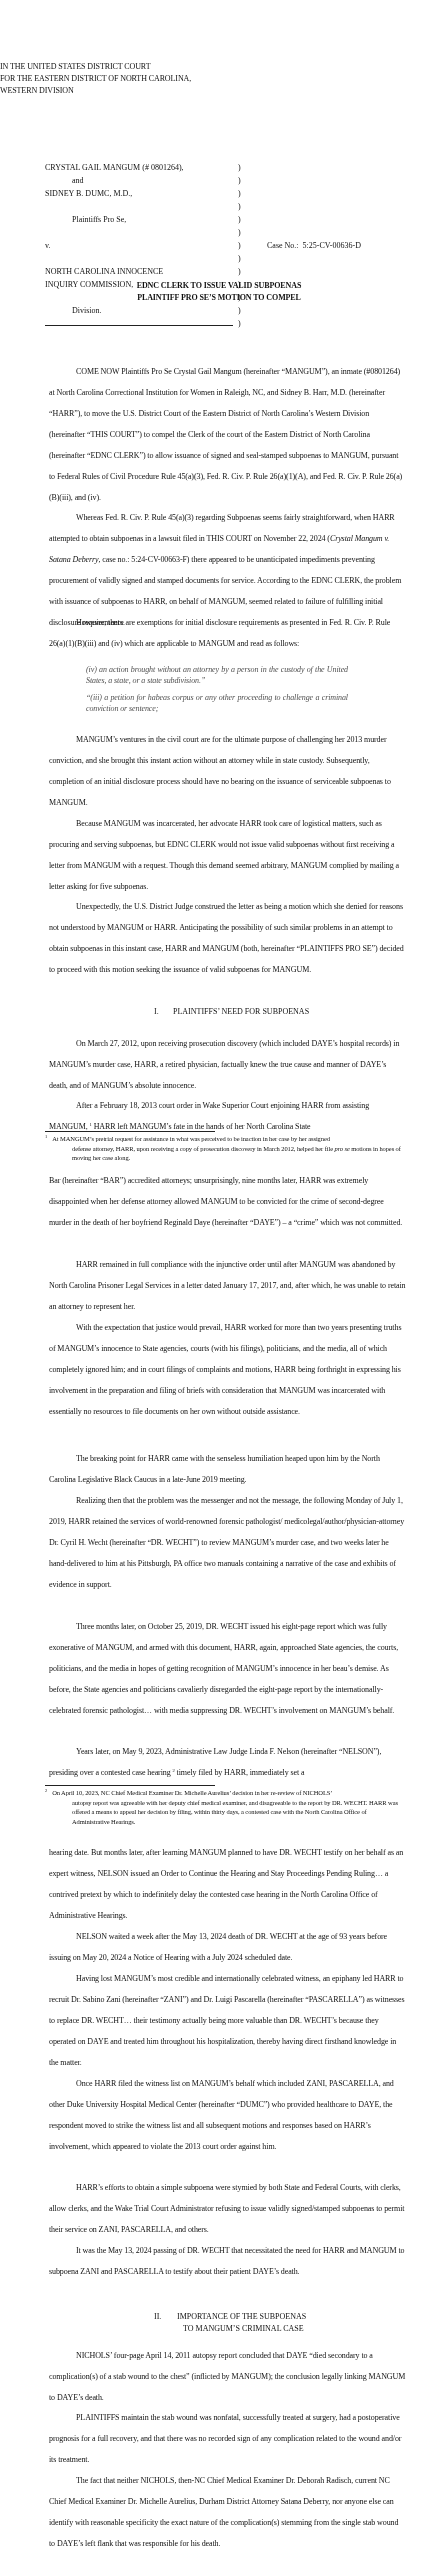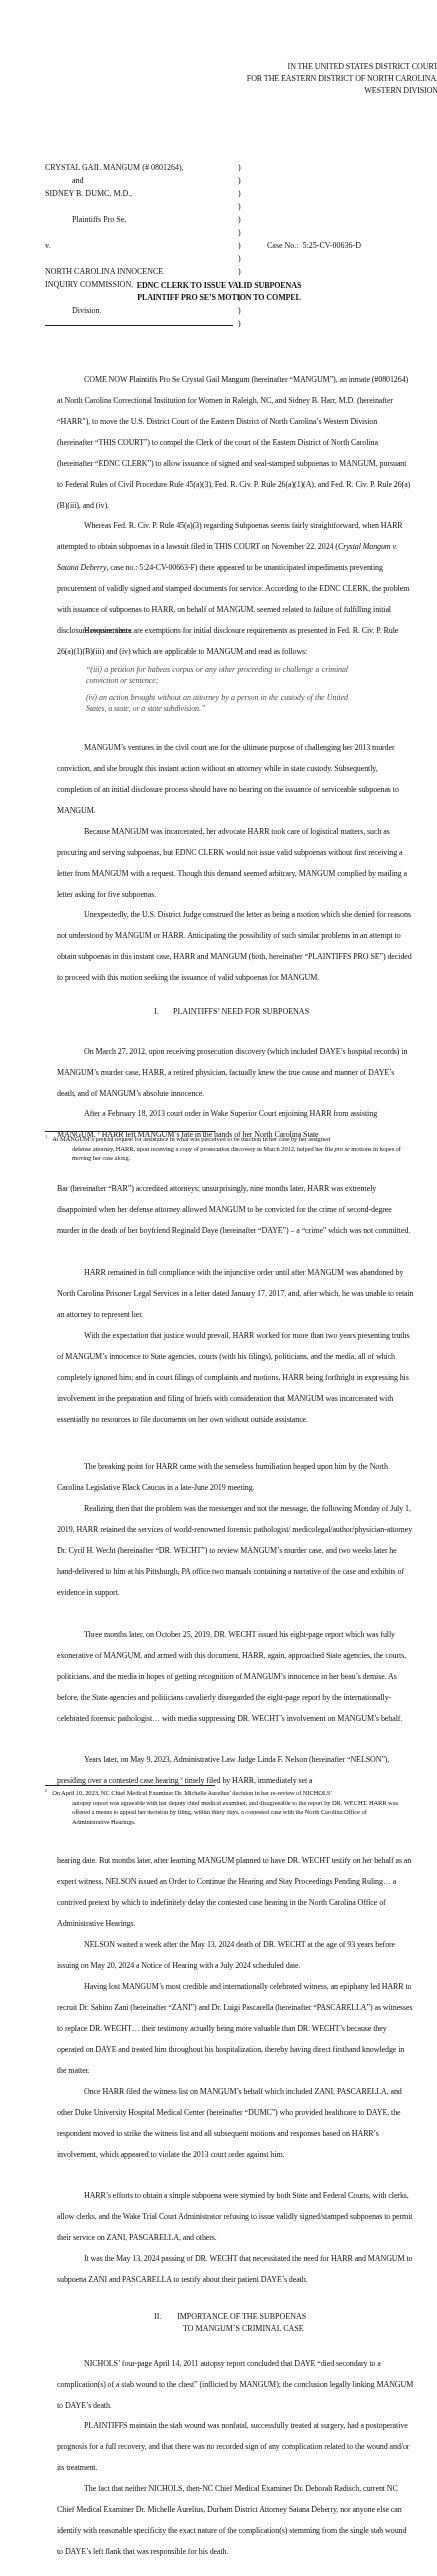--- a/index.html
+++ b/index.html
@@ -9,21 +9,21 @@
     position: relative;
     overflow: hidden;
     font-family: "Liberation Serif", "DejaVu Serif", serif;
     color: #111111;
   }
   .page { position: relative; width: 438px; }
 
   
   .court-header {
     position: absolute; top: 61px; left: 0; width: 438px;
-    text-align: right; font-size: 8px; line-height: 12px;
+    text-align: left; font-size: 8px; line-height: 12px;
     letter-spacing: -0.1px;
   }
 
   
   .caption { position: absolute; top: 161px; left: 45px; width: 361px; font-size: 8px; text-align: right; }
   .cap-row { position: relative; height: 13px; line-height: 13px; white-space: nowrap; }
   .cap-left { position: absolute; left: 0; }
   .cap-left.indent { left: 27px; }
   .cap-paren { position: absolute; left: 193px; }
   .cap-right { position: absolute; left: 222px; }
@@ -31,21 +31,21 @@
 
   
   .motion-title {
     position: absolute; top: 280px; left: 0; width: 438px; text-align: center;
     font-weight: bold; font-size: 8px; line-height: 12.4px; letter-spacing: -0.1px;
   }
 
   
   .para {
     position: absolute; left: 45px; width: 357px;
-    font-size: 8px; line-height: 21px; text-indent: 27px; margin: 12px;
+    font-size: 8px; line-height: 21px; text-indent: 27px; margin: 4px;
     letter-spacing: -0.1px;
   }
   .para.noindent { text-indent: 0; }
   .para i { font-style: italic; }
   sup.fnref { font-size: 4.6px; vertical-align: 3.1px; line-height: 0; }
 
   .quote {
     position: absolute; left: 86px; width: 262px;
     font-style: italic; color: #4f4f4f; font-size: 8px; line-height: 11px;
     text-align: justify; letter-spacing: -0.1px;
@@ -134,22 +134,22 @@
   <div class="motion-title">
     <div>EDNC CLERK TO ISSUE VALID SUBPOENAS</div>
     <div>PLAINTIFF PRO SE’S MOTION TO COMPEL</div>
   </div>
 
   <p class="para" style="top:357px">COME NOW Plaintiffs Pro Se Crystal Gail Mangum (hereinafter “MANGUM”), an inmate (#0801264) at North Carolina Correctional Institution for Women in Raleigh, NC, and Sidney B. Harr, M.D. (hereinafter “HARR”), to move the U.S. District Court of the Eastern District of North Carolina’s Western Division (hereinafter “THIS COURT”) to compel the Clerk of the court of the Eastern District of North Carolina (hereinafter “EDNC CLERK”) to allow issuance of signed and seal-stamped subpoenas to MANGUM, pursuant to Federal Rules of Civil Procedure Rule 45(a)(3), Fed. R. Civ. P. Rule 26(a)(1)(A), and Fed. R. Civ. P. Rule 26(a)(B)(iii), and (iv).</p>
   <p class="para" style="top:503px"><span>Whereas Fed. R. Civ. P. Rule 45(a)(3) regarding Subpoenas seems fairly straightforward, when HARR attempted to obtain subpoenas in a lawsuit filed in THIS COURT on November 22, 2024 (</span><i>Crystal Mangum v. Satana Deberry</i><span>, case no.: 5:24-CV-00663-F) there appeared to be unanticipated impediments preventing procurement of validly signed and stamped documents for service.  According to the EDNC CLERK, the problem with issuance of subpoenas to HARR, on behalf of MANGUM, seemed related to failure of fulfilling initial disclosure requirements.</span></p>
   <p class="para" style="top:608px">However, there are exemptions for initial disclosure requirements as presented in Fed. R. Civ. P. Rule 26(a)(1)(B)(iii) and (iv) which are applicable to MANGUM and read as follows:</p>
 
   <div class="quote" style="top:664px">
+    <p>(iv) an action brought without an attorney by a person in the custody of the United States, a state, or a state subdivision.”</p>
     <p>“(iii) a petition for habeas corpus or any other proceeding to challenge a criminal conviction or sentence;</p>
-    <p>(iv) an action brought without an attorney by a person in the custody of the United States, a state, or a state subdivision.”</p>
   </div>
 
   <p class="para" style="top:725px">MANGUM’s ventures in the civil court are for the ultimate purpose of challenging her 2013 murder conviction, and she brought this instant action without an attorney while in state custody.  Subsequently, completion of an initial disclosure process should have no bearing on the issuance of serviceable subpoenas to MANGUM.</p>
   <p class="para" style="top:809px">Because MANGUM was incarcerated, her advocate HARR took care of logistical matters, such as procuring and serving subpoenas, but EDNC CLERK would not issue valid subpoenas without first receiving a letter from MANGUM with a request.  Though this demand seemed arbitrary, MANGUM complied by mailing a letter asking for five subpoenas.</p>
   <p class="para" style="top:892px">Unexpectedly, the U.S. District Judge construed the letter as being a motion which she denied for reasons not understood by MANGUM or HARR.  Anticipating the possibility of such similar problems in an attempt to obtain subpoenas in this instant case, HARR and MANGUM (both, hereinafter “PLAINTIFFS PRO SE”) decided to proceed with this motion seeking the issuance of valid subpoenas for MANGUM.</p>
 
   <div class="section-heading" style="top:1006px">
     <span class="num">I.</span>
     <span class="txt">PLAINTIFFS’ NEED FOR SUBPOENAS</span>
   </div>

